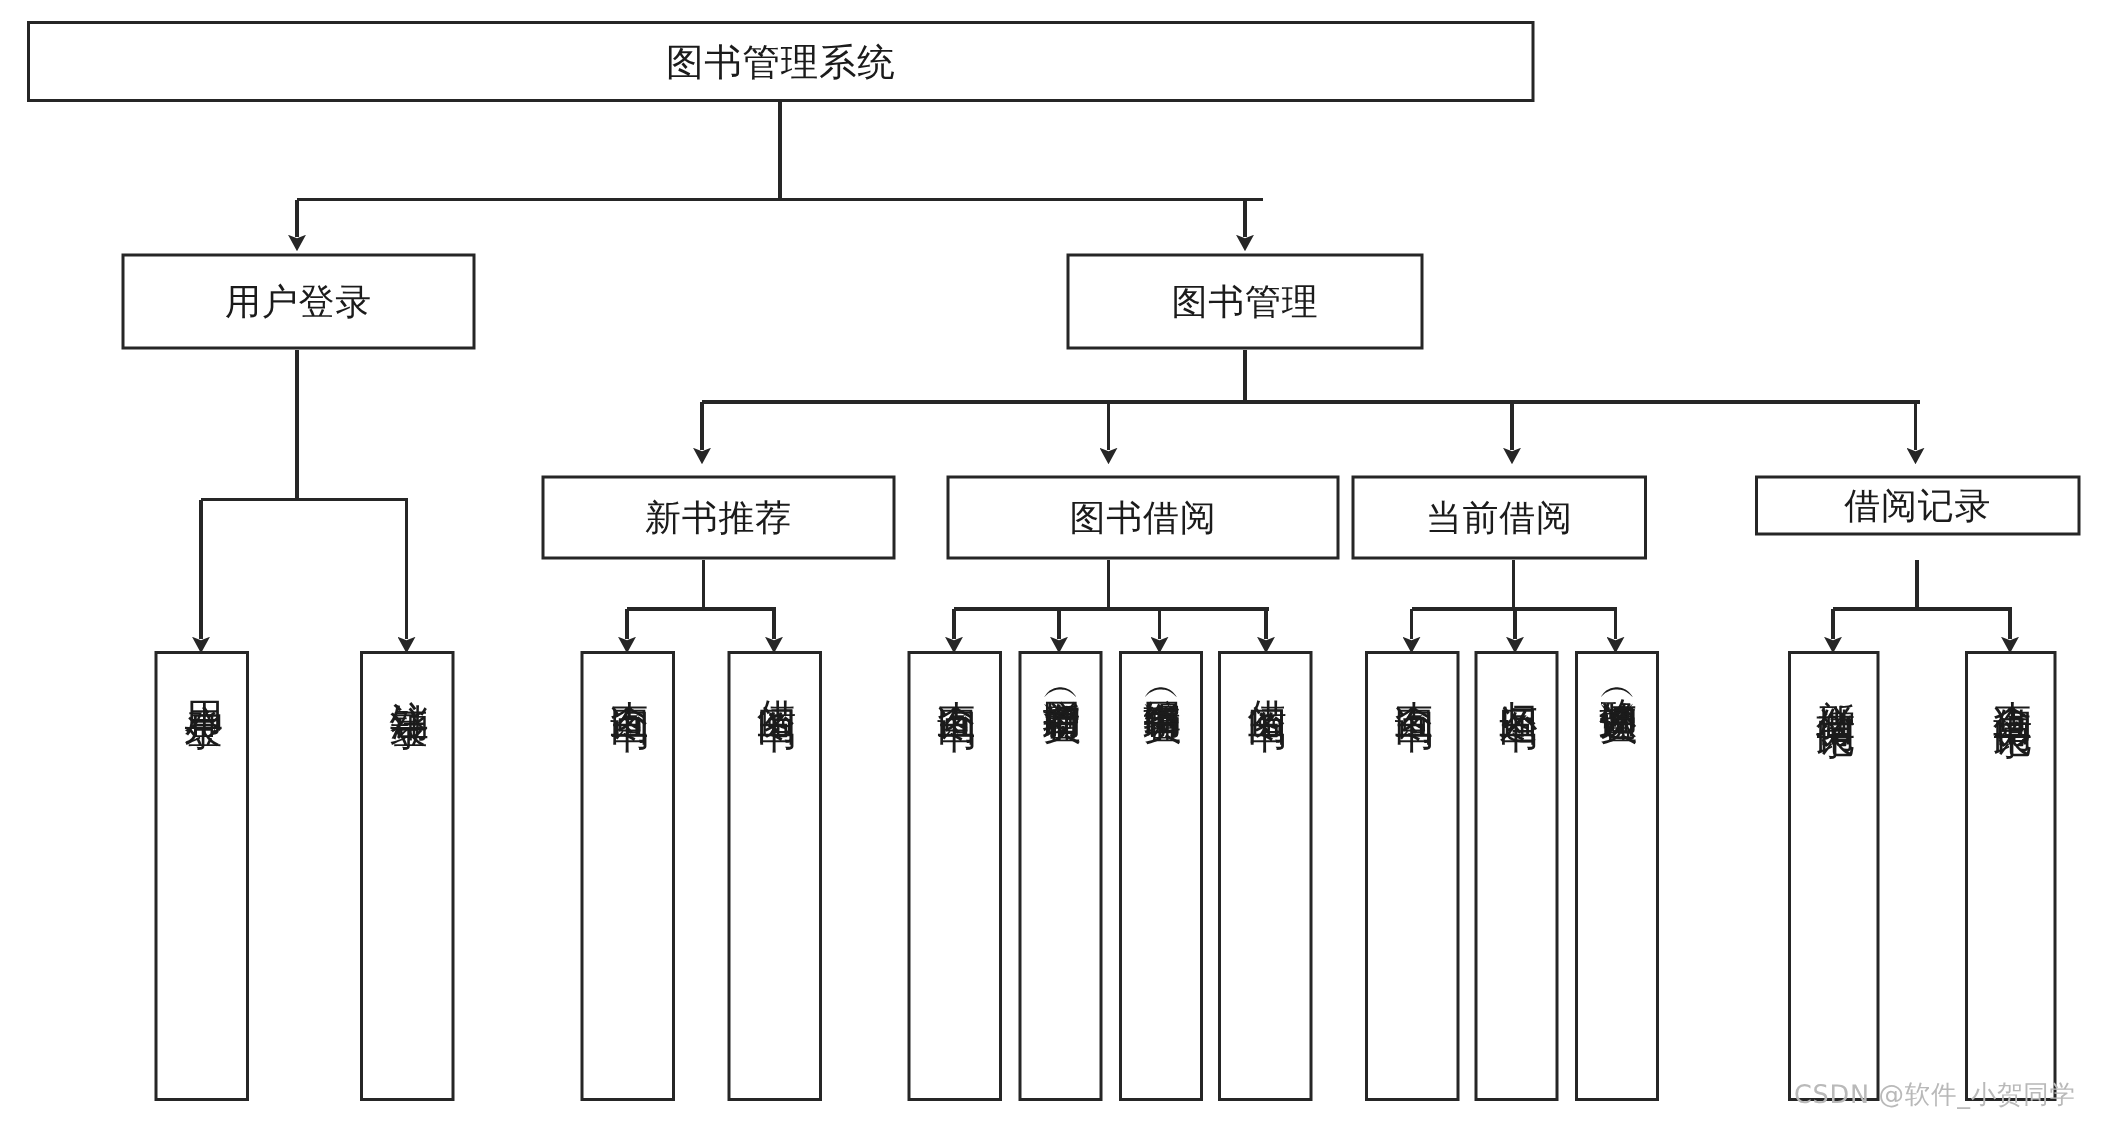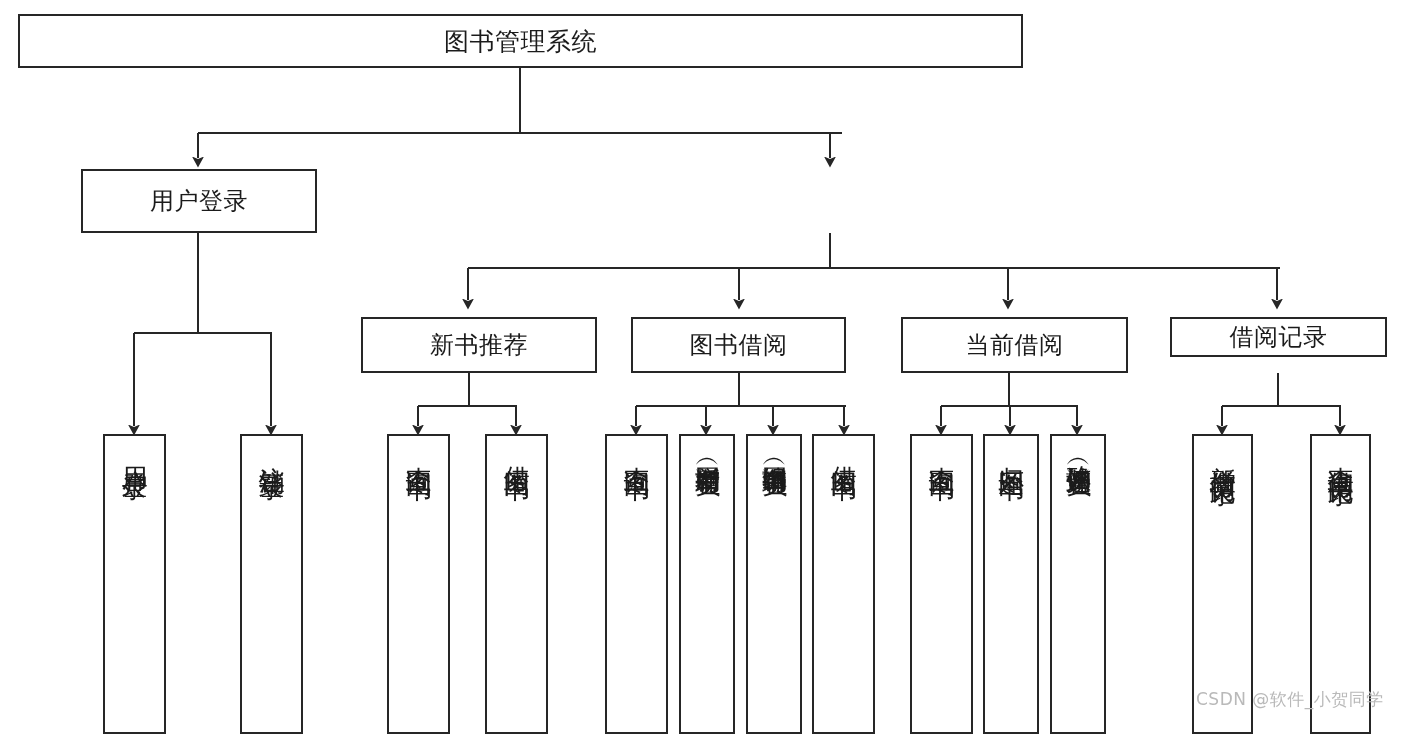--- a/index.html
+++ b/index.html
@@ -109,28 +109,31 @@
     </g>
   </svg>
 
   <div class="node horiz root" style="left:18px;top:14px;width:1005px;height:54px;">
     <span class="lbl">图书管理系统</span>
   </div>
 
   <div class="node horiz" style="left:81px;top:169px;width:236px;height:64px;">
     <span class="lbl">用户登录</span>
   </div>
+  <div class="node horiz" style="left:711px;top:169px;width:238px;height:64px;">
+    <span class="lbl">图书管理</span>
+  </div>
 
   <div class="node horiz" style="left:361px;top:317px;width:236px;height:56px;">
     <span class="lbl">新书推荐</span>
   </div>
-  <div class="node horiz" style="left:631px;top:317px;width:215px;height:56px;">
+  <div class="node horiz" style="left:631px;top:317px;width:262px;height:56px;">
     <span class="lbl">图书借阅</span>
   </div>
-  <div class="node horiz" style="left:901px;top:317px;width:227px;height:56px;">
+  <div class="node horiz" style="left:901px;top:317px;width:197px;height:56px;">
     <span class="lbl">当前借阅</span>
   </div>
   <div class="node horiz" style="left:1170px;top:317px;width:217px;height:40px;">
     <span class="lbl">借阅记录</span>
   </div>
 
   <div class="node vert" style="left:103px;top:434px;width:63px;height:300px;">
     <span class="lbl">用户登录</span>
   </div>
   <div class="node vert" style="left:240px;top:434px;width:63px;height:300px;">
@@ -167,14 +170,14 @@
     <span class="lbl">确认归还（管理员）</span>
   </div>
 
   <div class="node vert" style="left:1192px;top:434px;width:61px;height:300px;">
     <span class="lbl">新增借阅记录</span>
   </div>
   <div class="node vert" style="left:1310px;top:434px;width:61px;height:300px;">
     <span class="lbl">查询借阅记录</span>
   </div>
 
-  <div class="watermark" style="left:1196px;top:688px;">CSDN @软件_小贺同学</div>
+  <div class="watermark" style="left:1196px;top:718px;">CSDN @软件_小贺同学</div>
 </div>
 
 </body></html>

